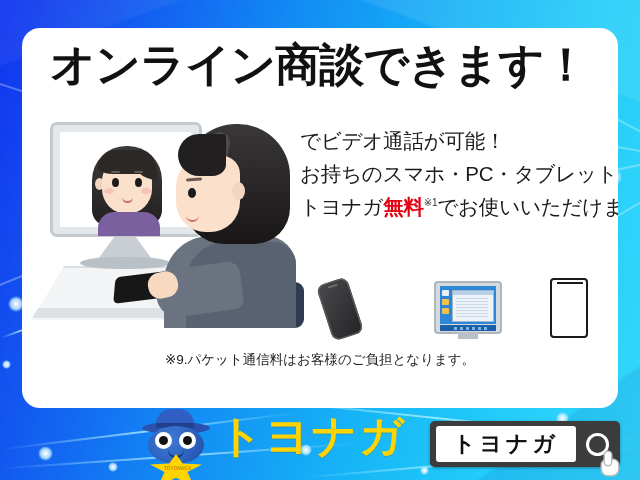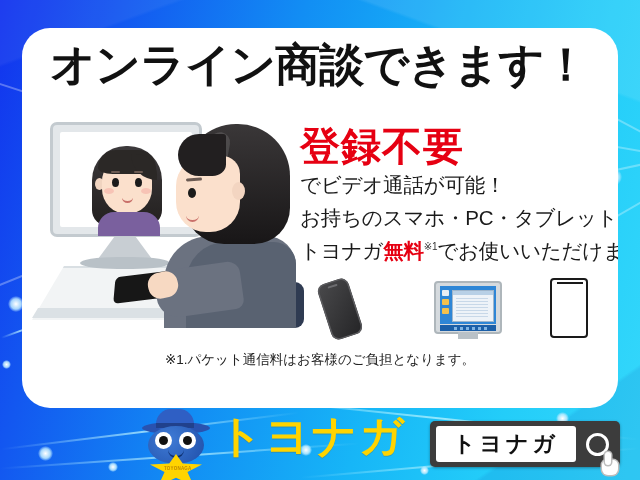--- a/index.html
+++ b/index.html
@@ -19,21 +19,21 @@
       linear-gradient(160deg,rgba(255,255,255,.10) 0 9%,transparent 9.5%),
       linear-gradient(-35deg,rgba(0,40,160,.20) 0 12%,transparent 12.5%);}
   .ray{position:absolute;background:rgba(255,255,255,.30);
       transform-origin:0 50%;height:1.5px;pointer-events:none;}
   .dot{position:absolute;border-radius:50%;
       background:radial-gradient(circle,#ffffff 0%,rgba(190,235,255,.85) 45%,rgba(140,215,255,0) 72%);}
   .streak{position:absolute;background:linear-gradient(90deg,rgba(170,235,255,0),rgba(190,245,255,.75),rgba(170,235,255,0));height:2px;}
 
   
   .card{position:absolute;left:22px;top:28px;width:596px;height:380px;
-    background:#fff;border-radius:28px;overflow:hidden;}
+    background:#fff;border-radius:18px;overflow:hidden;}
 
   .headline{position:absolute;left:28px;top:14px;width:556px;
     font-size:45px;font-weight:700;color:#111;letter-spacing:-1px;
     white-space:nowrap;line-height:1;}
 
   
   .illus{position:absolute;left:14px;top:88px;width:262px;height:212px;}
   .monitor-body{position:absolute;left:14px;top:6px;width:152px;height:115px;
     background:#e3e7ea;border:3px solid #c3cacf;border-radius:7px;box-sizing:border-box;}
   .monitor-screen{position:absolute;left:24px;top:16px;width:132px;height:95px;background:#fff;border-radius:2px;}
@@ -241,21 +241,20 @@
       <div class="m-hair-shine"></div>
       <div class="m-face"></div>
       <div class="m-sidehair"></div>
       <div class="m-ear"></div>
       <div class="m-brow"></div>
       <div class="m-eye"></div>
       <div class="m-mouth"></div>
     </div>
 
     <div class="rtext">
-      <div class="big-red">登録不要</div>
       <div class="line">でビデオ通話が可能！</div>
       <div class="line">お持ちのスマホ・PC・タブレットでOK</div>
       <div class="line"><span>トヨナガ</span><span class="free">無料</span><span class="note">※1</span><span>でお使いいただけます！</span></div>
     </div>
 
     <div class="devices">
       <div class="phone"></div>
       <div class="pc">
         <div class="pc-screen">
           <div class="pc-icn a"></div>
@@ -266,21 +265,21 @@
             <div class="pc-win-rows"></div>
           </div>
         </div>
         <div class="pc-task"></div>
       </div>
       <div class="pc-neck"></div>
       <div class="tablet"></div>
     </div>
 
     <div class="notes">
-      <div class="note-line">※1.パケット通信料はお客様のご負担となります。</div>
+      <div class="note-line">※9.パケット通信料はお客様のご負担となります。</div>
     </div>
   </div>
 
   <div class="bottombar"></div>
 
   <div class="mascot">
     <div class="m-hat-brim"></div>
     <div class="m-hat-top"></div>
     <div class="m-hat-band"></div>
     <div class="m-head"></div>

